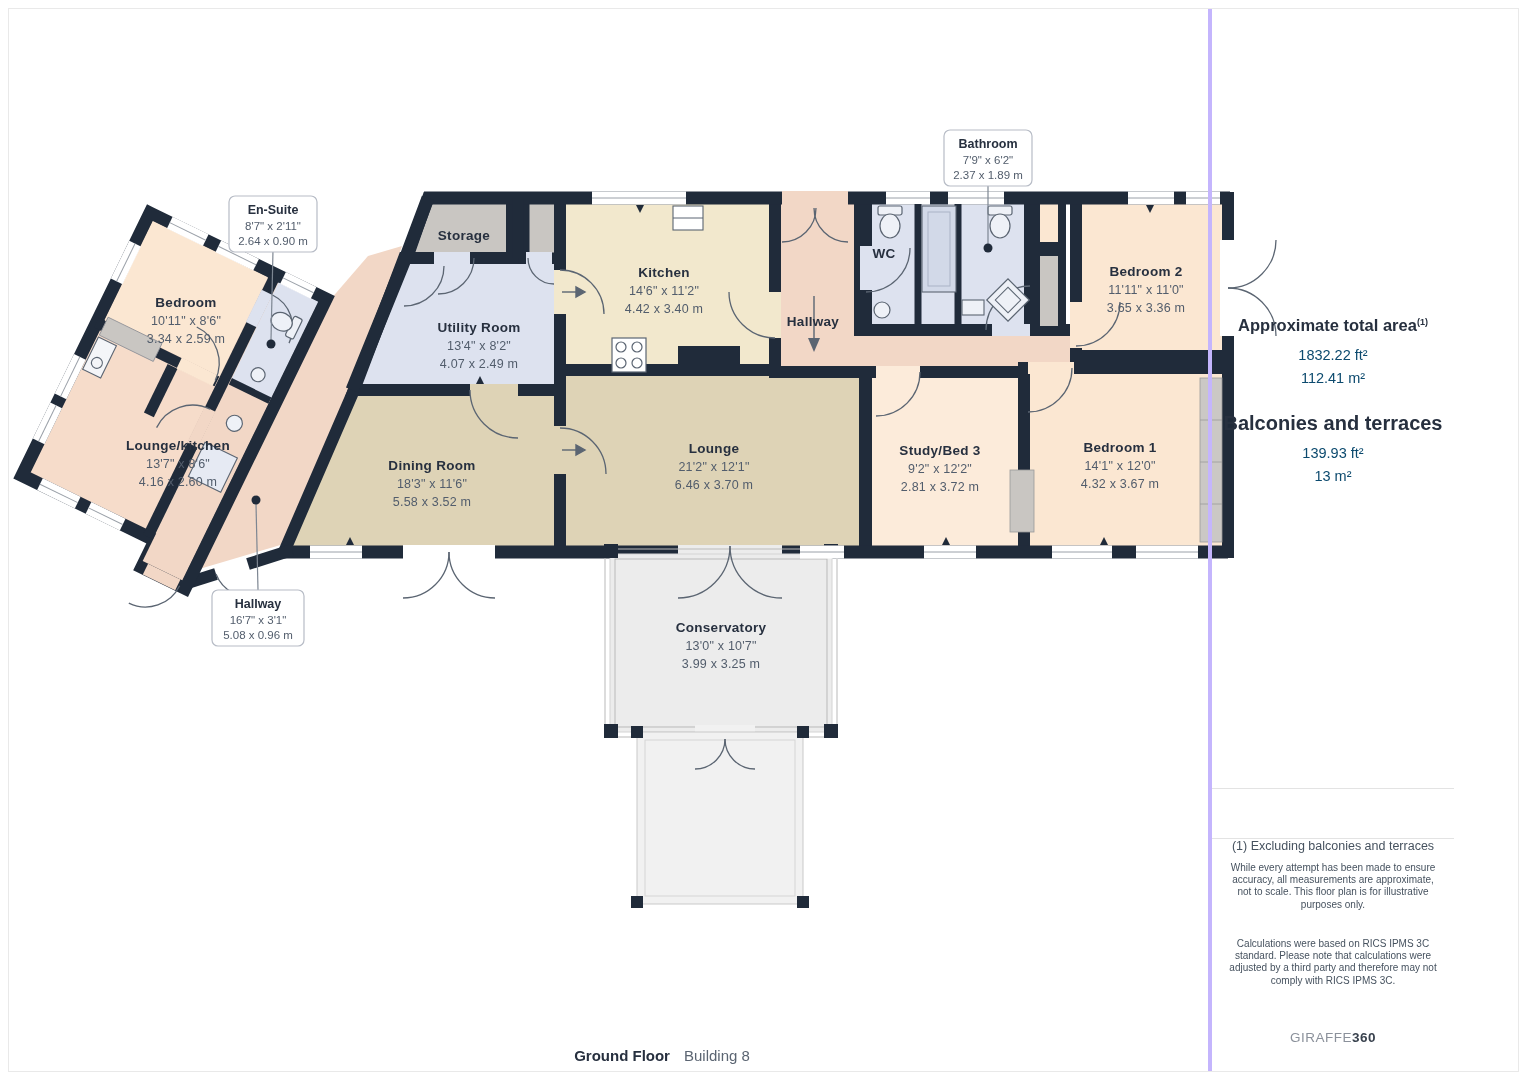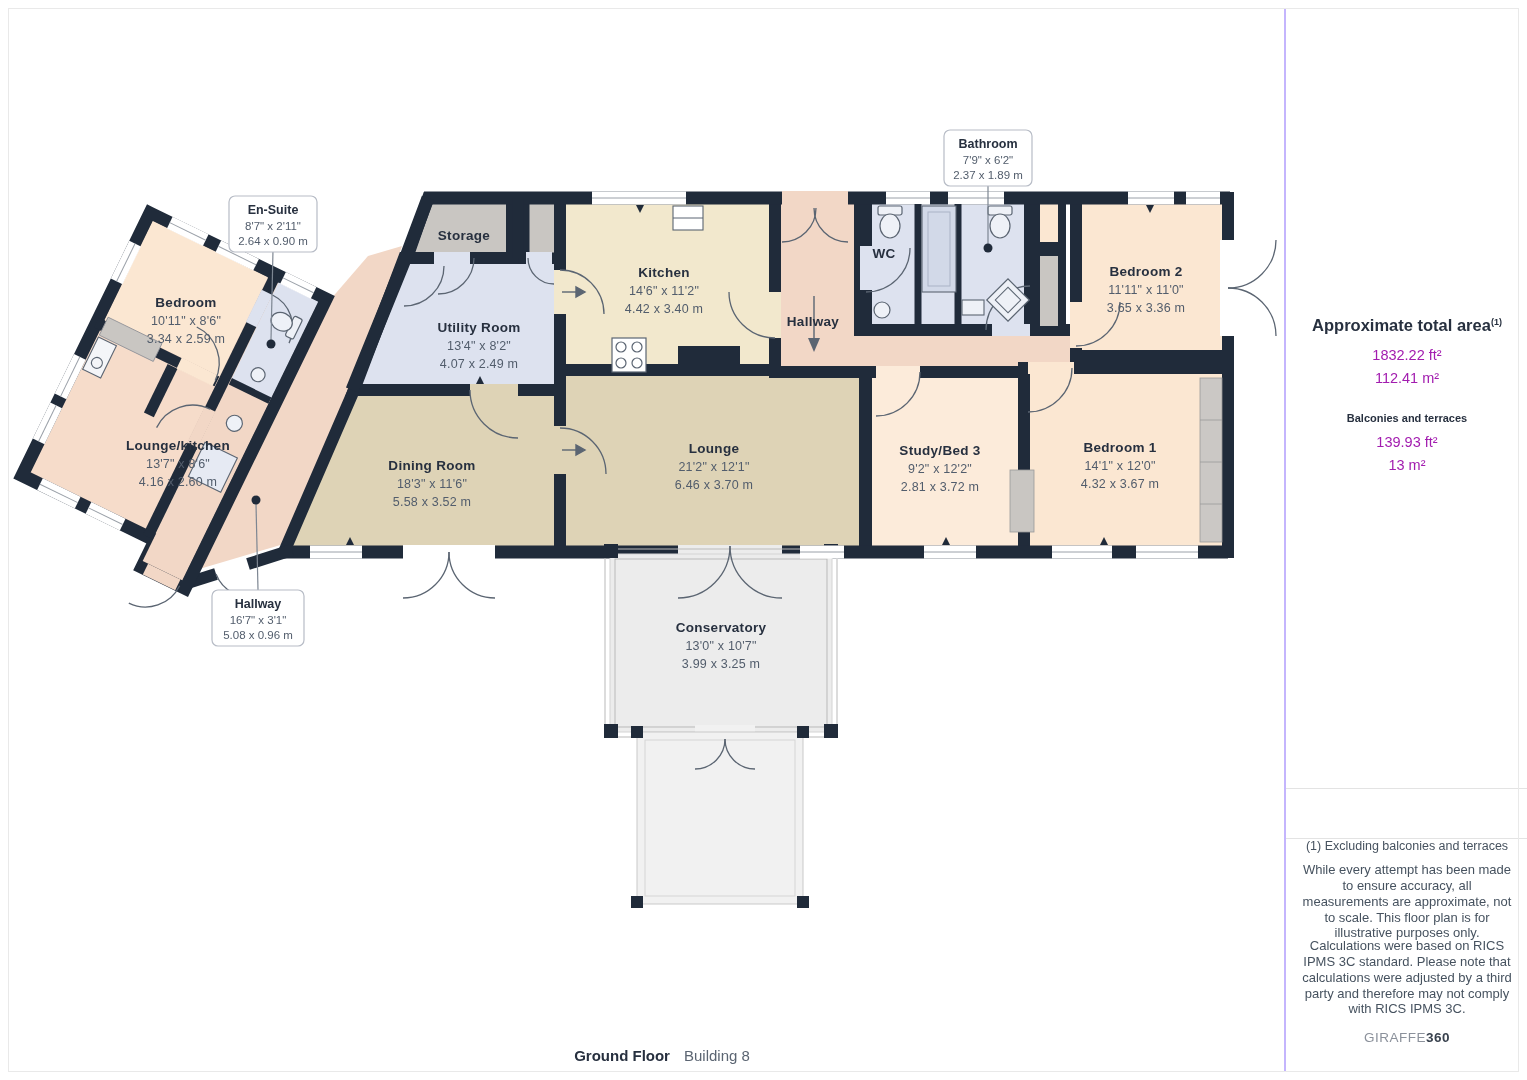--- a/index.html
+++ b/index.html
@@ -7,32 +7,32 @@
         font-family:"Liberation Sans",sans-serif;}
   .page-border{position:absolute;left:8px;top:8px;right:8px;bottom:8px;
         border:1px solid #e9e9e9;pointer-events:none;}
   .plan{position:absolute;left:0;top:0;}
   
   .rn{font-family:"Liberation Sans",sans-serif;font-weight:700;font-size:13.5px;fill:#27303f;letter-spacing:.3px;text-anchor:middle;}
   .rd{font-family:"Liberation Sans",sans-serif;font-size:12.5px;fill:#525d6c;letter-spacing:.2px;text-anchor:middle;}
   .cot{font-family:"Liberation Sans",sans-serif;font-weight:700;font-size:12.5px;fill:#27303f;text-anchor:middle;}
   .cod{font-family:"Liberation Sans",sans-serif;font-size:11.5px;fill:#525d6c;text-anchor:middle;}
   
-  .sidebar{position:absolute;left:1284px;top:8px;bottom:8px;width:242px;
-        border-left:2px solid #c4b5fd;color:#2e3947;}
+  .sidebar{position:absolute;left:1208px;top:8px;bottom:8px;width:242px;
+        border-left:4px solid #c4b5fd;color:#2e3947;}
   .area-block{position:absolute;top:308px;left:0;right:0;text-align:center;}
   .area-title{font-size:16.5px;font-weight:700;margin:0 0 12px 0;color:#27303f;}
   .area-title sup{font-size:9px;font-weight:700;}
-  .area-val{font-size:14.5px;color:#a21caf;margin:7px 0;}
-  .balc-title{font-size:11px;font-weight:700;margin:26px 0 10px 0;color:#27303f;}
+  .area-val{font-size:14.5px;color:#0c4a6e;margin:7px 0;}
+  .balc-title{font-size:20px;font-weight:700;margin:26px 0 10px 0;color:#27303f;}
   .divider{position:absolute;left:0;right:0;height:1px;background:#e3e3e3;}
   .d1{top:780px;} .d2{top:830px;}
   .note{position:absolute;top:795px;left:10px;right:10px;text-align:center;
         font-size:12.5px;color:#46525f;margin-top:36px;}
-  .disc{position:absolute;left:16px;right:16px;text-align:center;font-size:13px;
+  .disc{position:absolute;left:16px;right:16px;text-align:center;font-size:10px;
         line-height:1.22;color:#46525f;margin:0;}
   .disc1{top:854px;} .disc2{top:930px;}
   .brand{position:absolute;top:1022px;left:0;right:0;text-align:center;
         font-size:13.5px;color:#8b919b;letter-spacing:.5px;}
   .brand b{color:#39424e;font-weight:700;}
   
   .footer{position:absolute;left:0;bottom:16px;width:1284px;text-align:center;font-size:15px;}
   .footer .gf{font-weight:700;color:#27303f;margin-right:14px;margin-left:40px;}
   .footer .bld{color:#5b6572;}
 </style>

